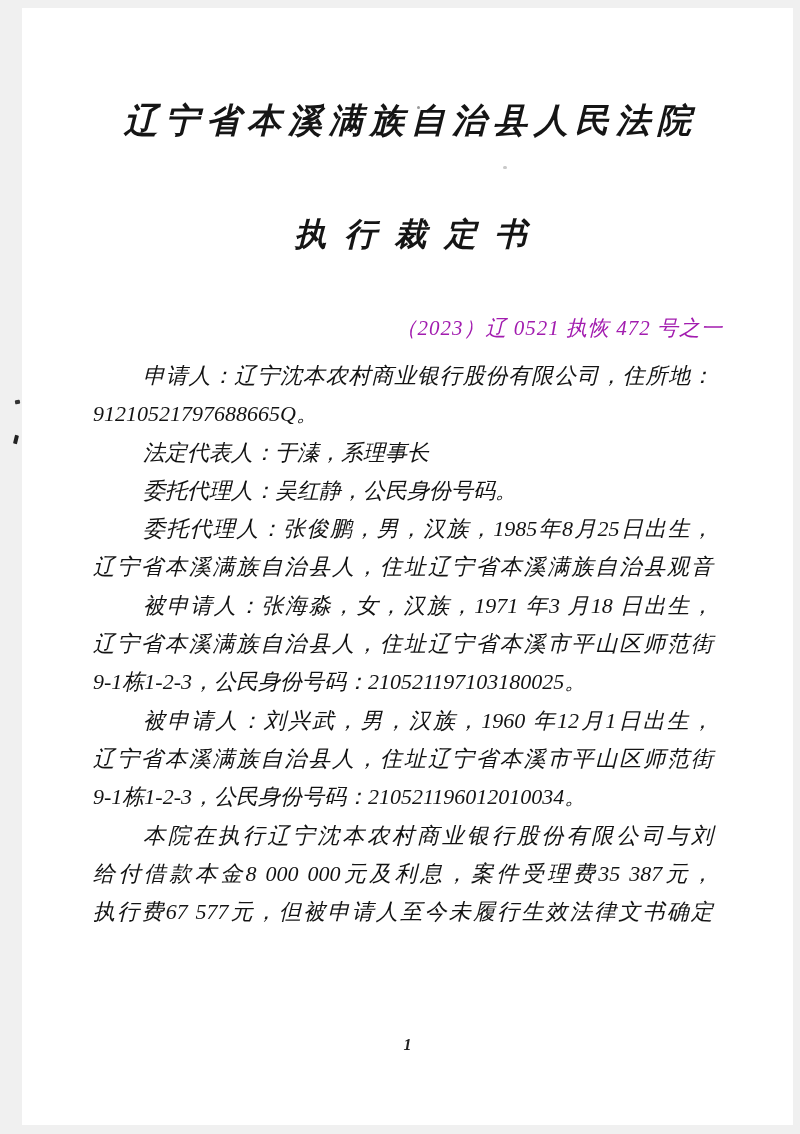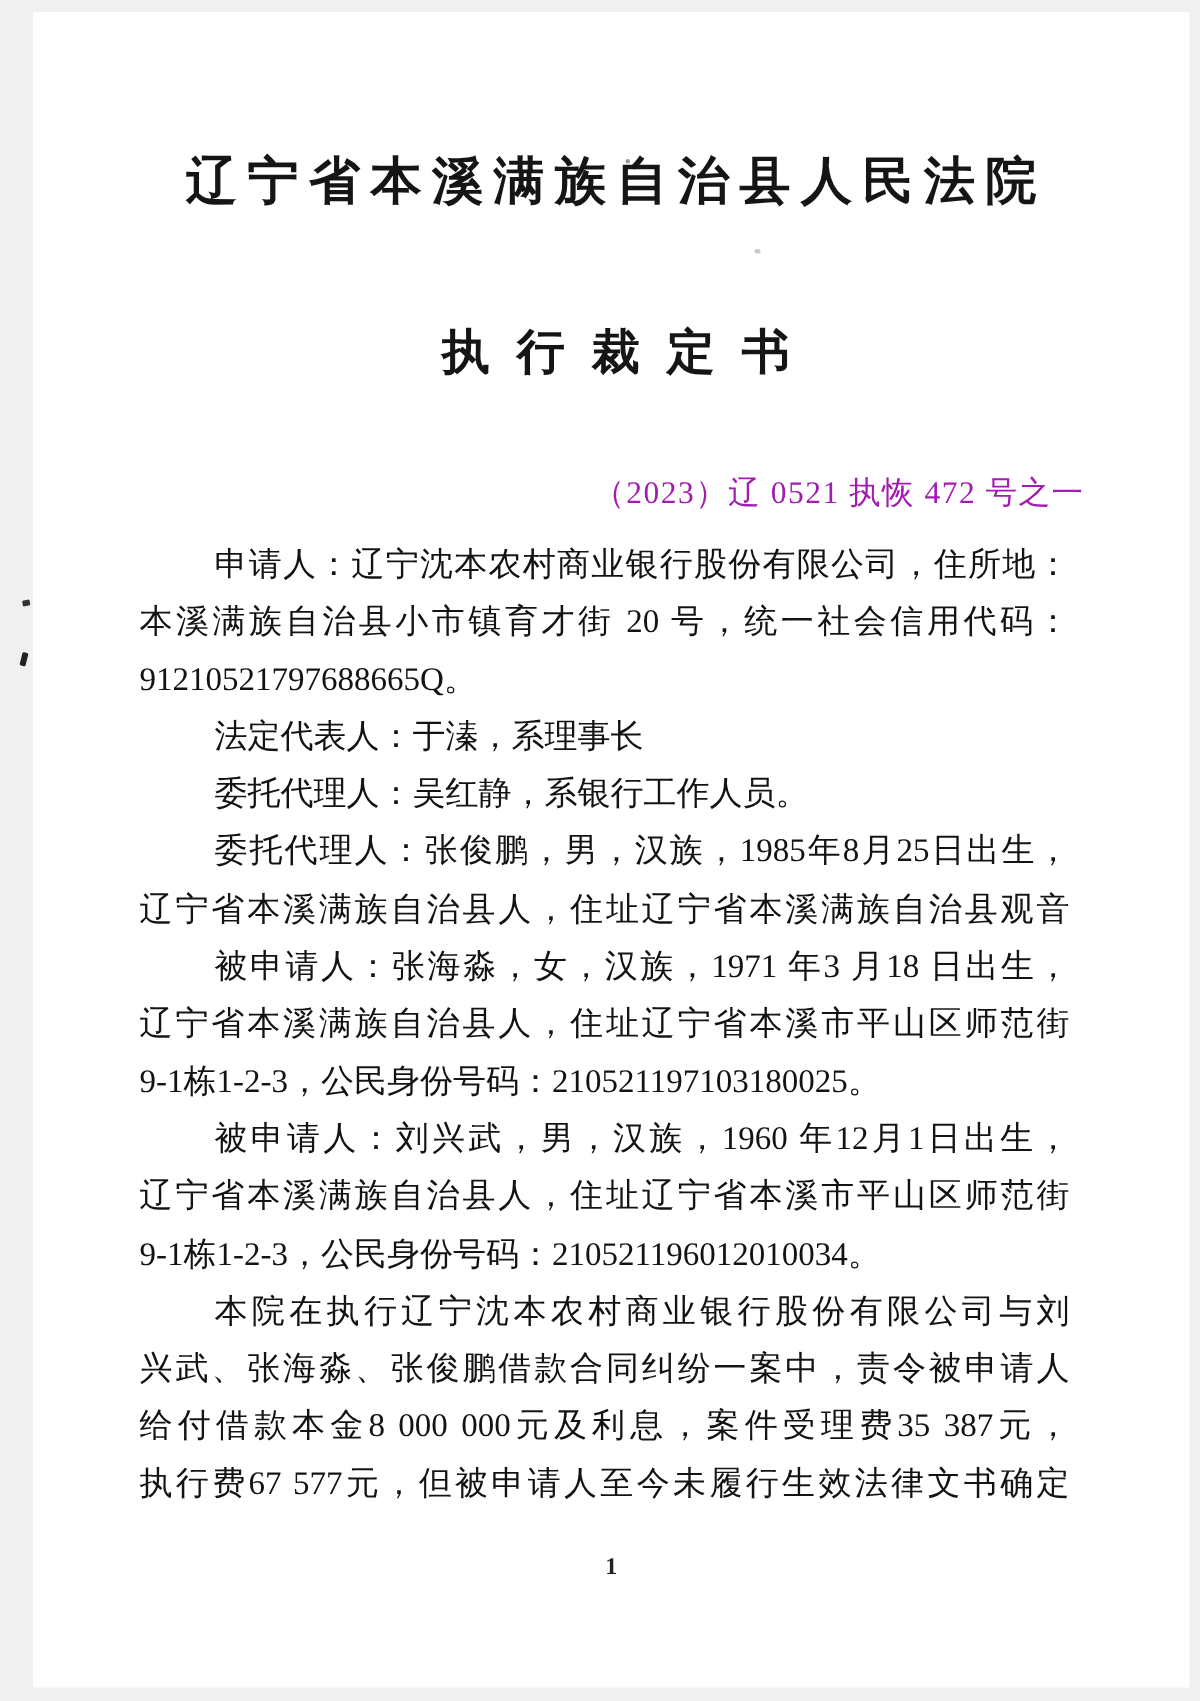--- a/index.html
+++ b/index.html
@@ -9,20 +9,21 @@
     height: 1134px;
     overflow: hidden;
     background: #f0f0f0;
     font-family: "Liberation Serif", "DejaVu Serif", serif;
   }
   .canvas {
     position: relative;
     width: 800px;
     height: 1134px;
     background: #f0f0f0;
+    font-style: italic;
   }
   .page {
     position: absolute;
     left: 22px;
     top: 8px;
     width: 771px;
     height: 1117px;
     background: #ffffff;
     color: #111111;
   }
@@ -140,34 +141,32 @@
   <div class="page">
 
     <div class="court-name">辽宁省本溪满族自治县人民法院</div>
 
     <div class="doc-title">执行裁定书</div>
 
     <div class="case-number">（2023）辽 0521 执恢 472 号之一</div>
 
     <div class="body-text">
       <div class="line indent fill">申请人：辽宁沈本农村商业银行股份有限公司，住所地：</div>
-      <div class="line fill">本溪满族自治县小市镇育才街 20 号，统一社会信用代码：</div>
       <div class="line">91210521797688665Q。</div>
       <div class="line indent">法定代表人：于溱，系理事长</div>
-      <div class="line indent">委托代理人：吴红静，系银行工作人员。</div>
+      <div class="line indent">委托代理人：吴红静，公民身份号码。</div>
       <div class="line indent fill">委托代理人：张俊鹏，男，汉族，1985年8月25日出生，</div>
       <div class="line fill">辽宁省本溪满族自治县人，住址辽宁省本溪满族自治县观音</div>
       <div class="line indent fill">被申请人：张海淼，女，汉族，1971 年3 月18 日出生，</div>
       <div class="line fill">辽宁省本溪满族自治县人，住址辽宁省本溪市平山区师范街</div>
       <div class="line">9-1栋1-2-3，公民身份号码：210521197103180025。</div>
       <div class="line indent fill">被申请人：刘兴武，男，汉族，1960 年12月1日出生，</div>
       <div class="line fill">辽宁省本溪满族自治县人，住址辽宁省本溪市平山区师范街</div>
       <div class="line">9-1栋1-2-3，公民身份号码：210521196012010034。</div>
       <div class="line indent fill">本院在执行辽宁沈本农村商业银行股份有限公司与刘</div>
-      <div class="line fill">兴武、张海淼、张俊鹏借款合同纠纷一案中，责令被申请人</div>
       <div class="line fill">给付借款本金8 000 000元及利息，案件受理费35 387元，</div>
       <div class="line fill">执行费67 577元，但被申请人至今未履行生效法律文书确定</div>
     </div>
 
     <div class="page-number">1</div>
   </div>
 
   <div class="speck-a"></div>
   <div class="speck-b"></div>
   <div class="speck-c"></div>

